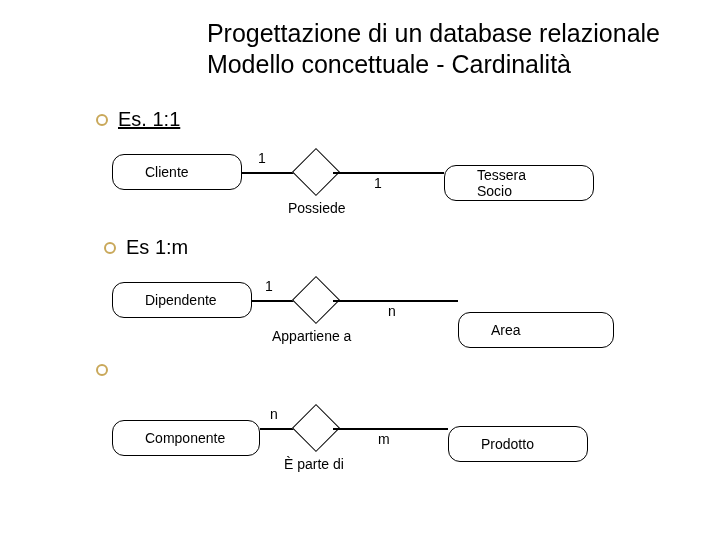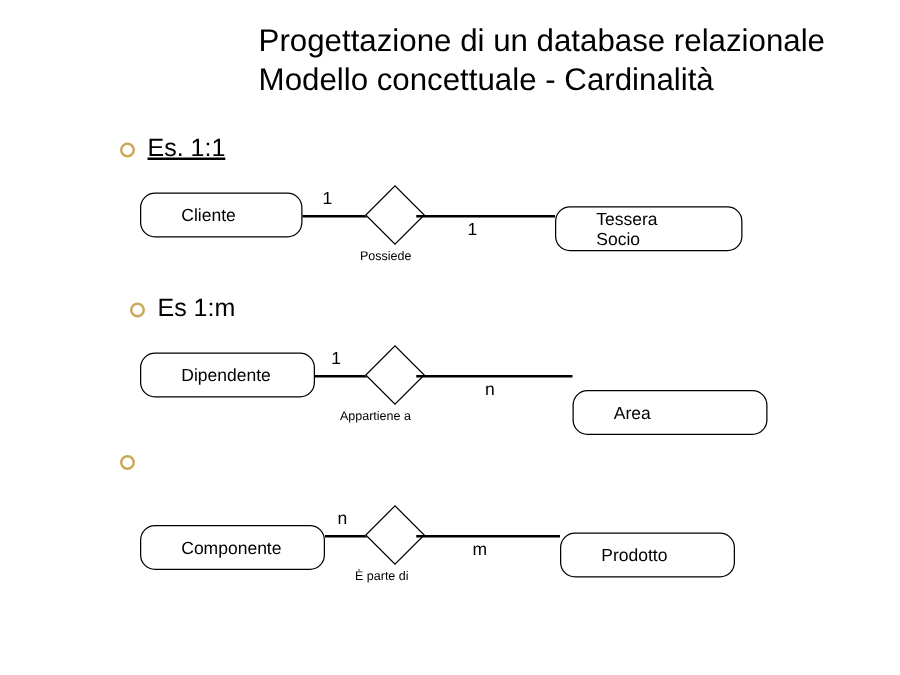--- a/index.html
+++ b/index.html
@@ -41,21 +41,21 @@
     border-radius: 12px;
     background: #fff;
     font-size: 14px;
     display: flex;
     align-items: center;
     justify-content: flex-start;
     padding: 6px 32px;
   }
   .rel-label {
     position: absolute;
-    font-size: 10px;
+    font-size: 14px;
   }
   .card-label {
     position: absolute;
     font-size: 14px;
   }
   .diamond {
     position: absolute;
     transform: rotate(45deg);
     border: 1.5px solid #000;
     background: #fff;

